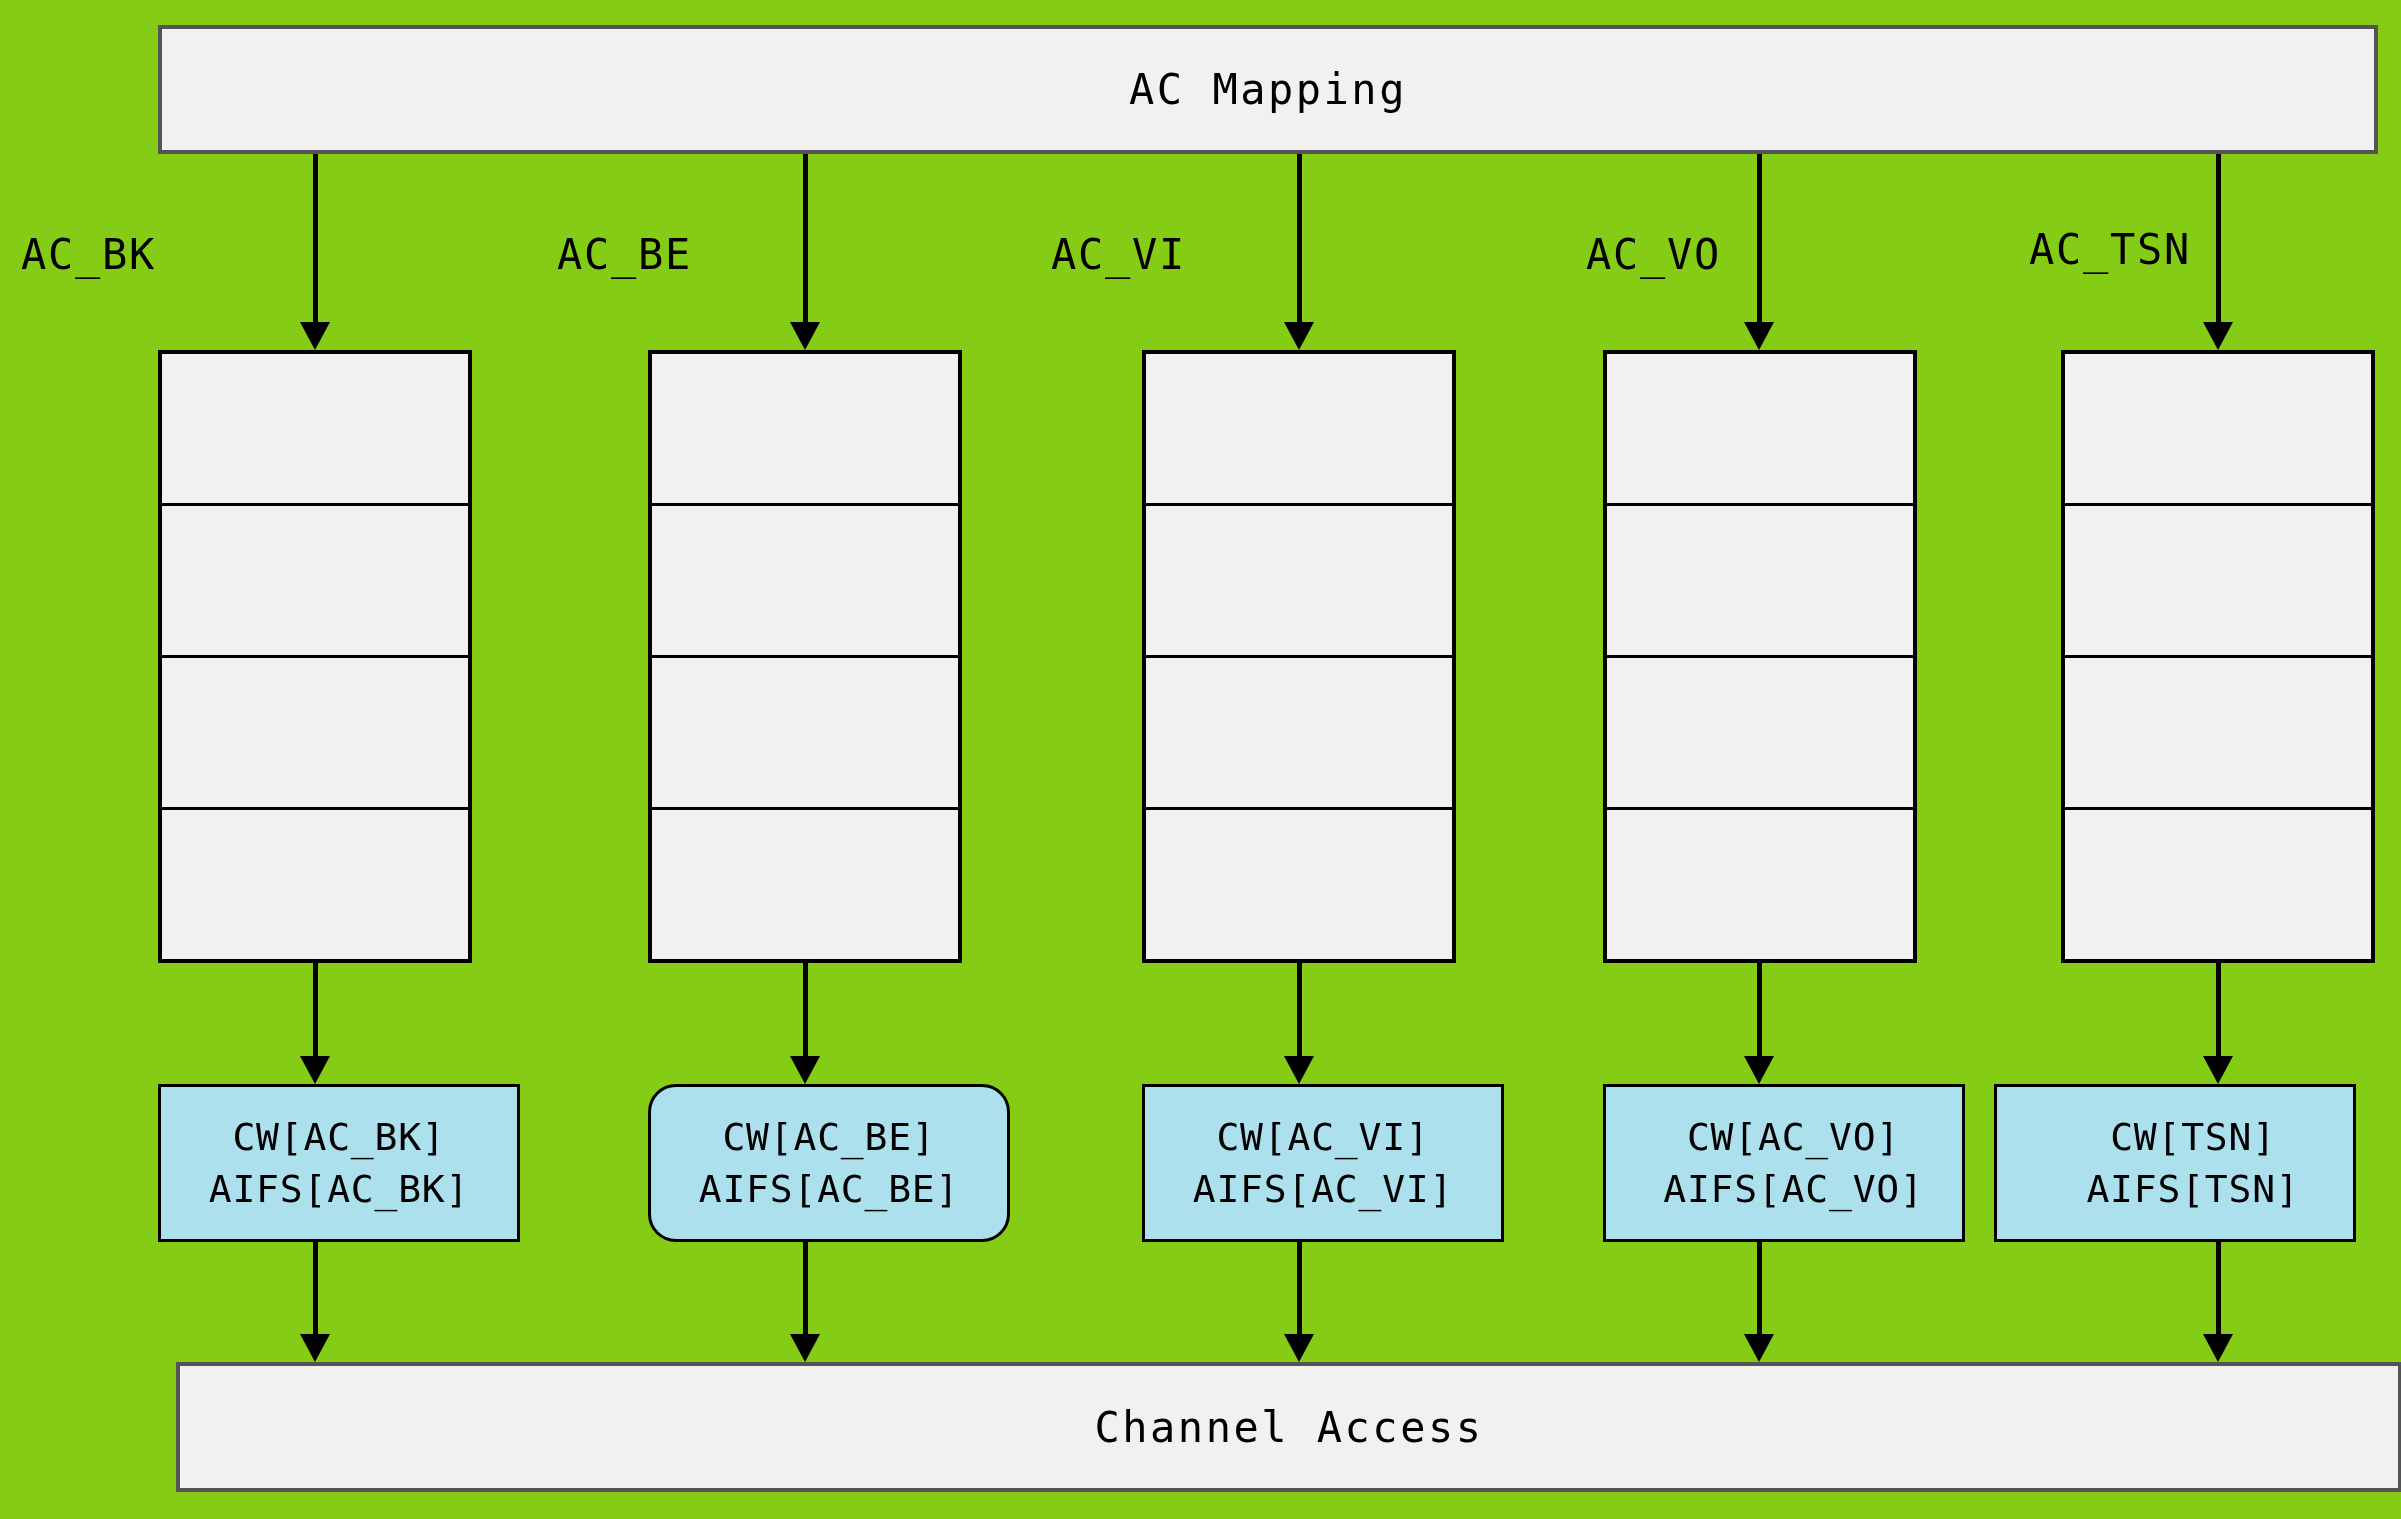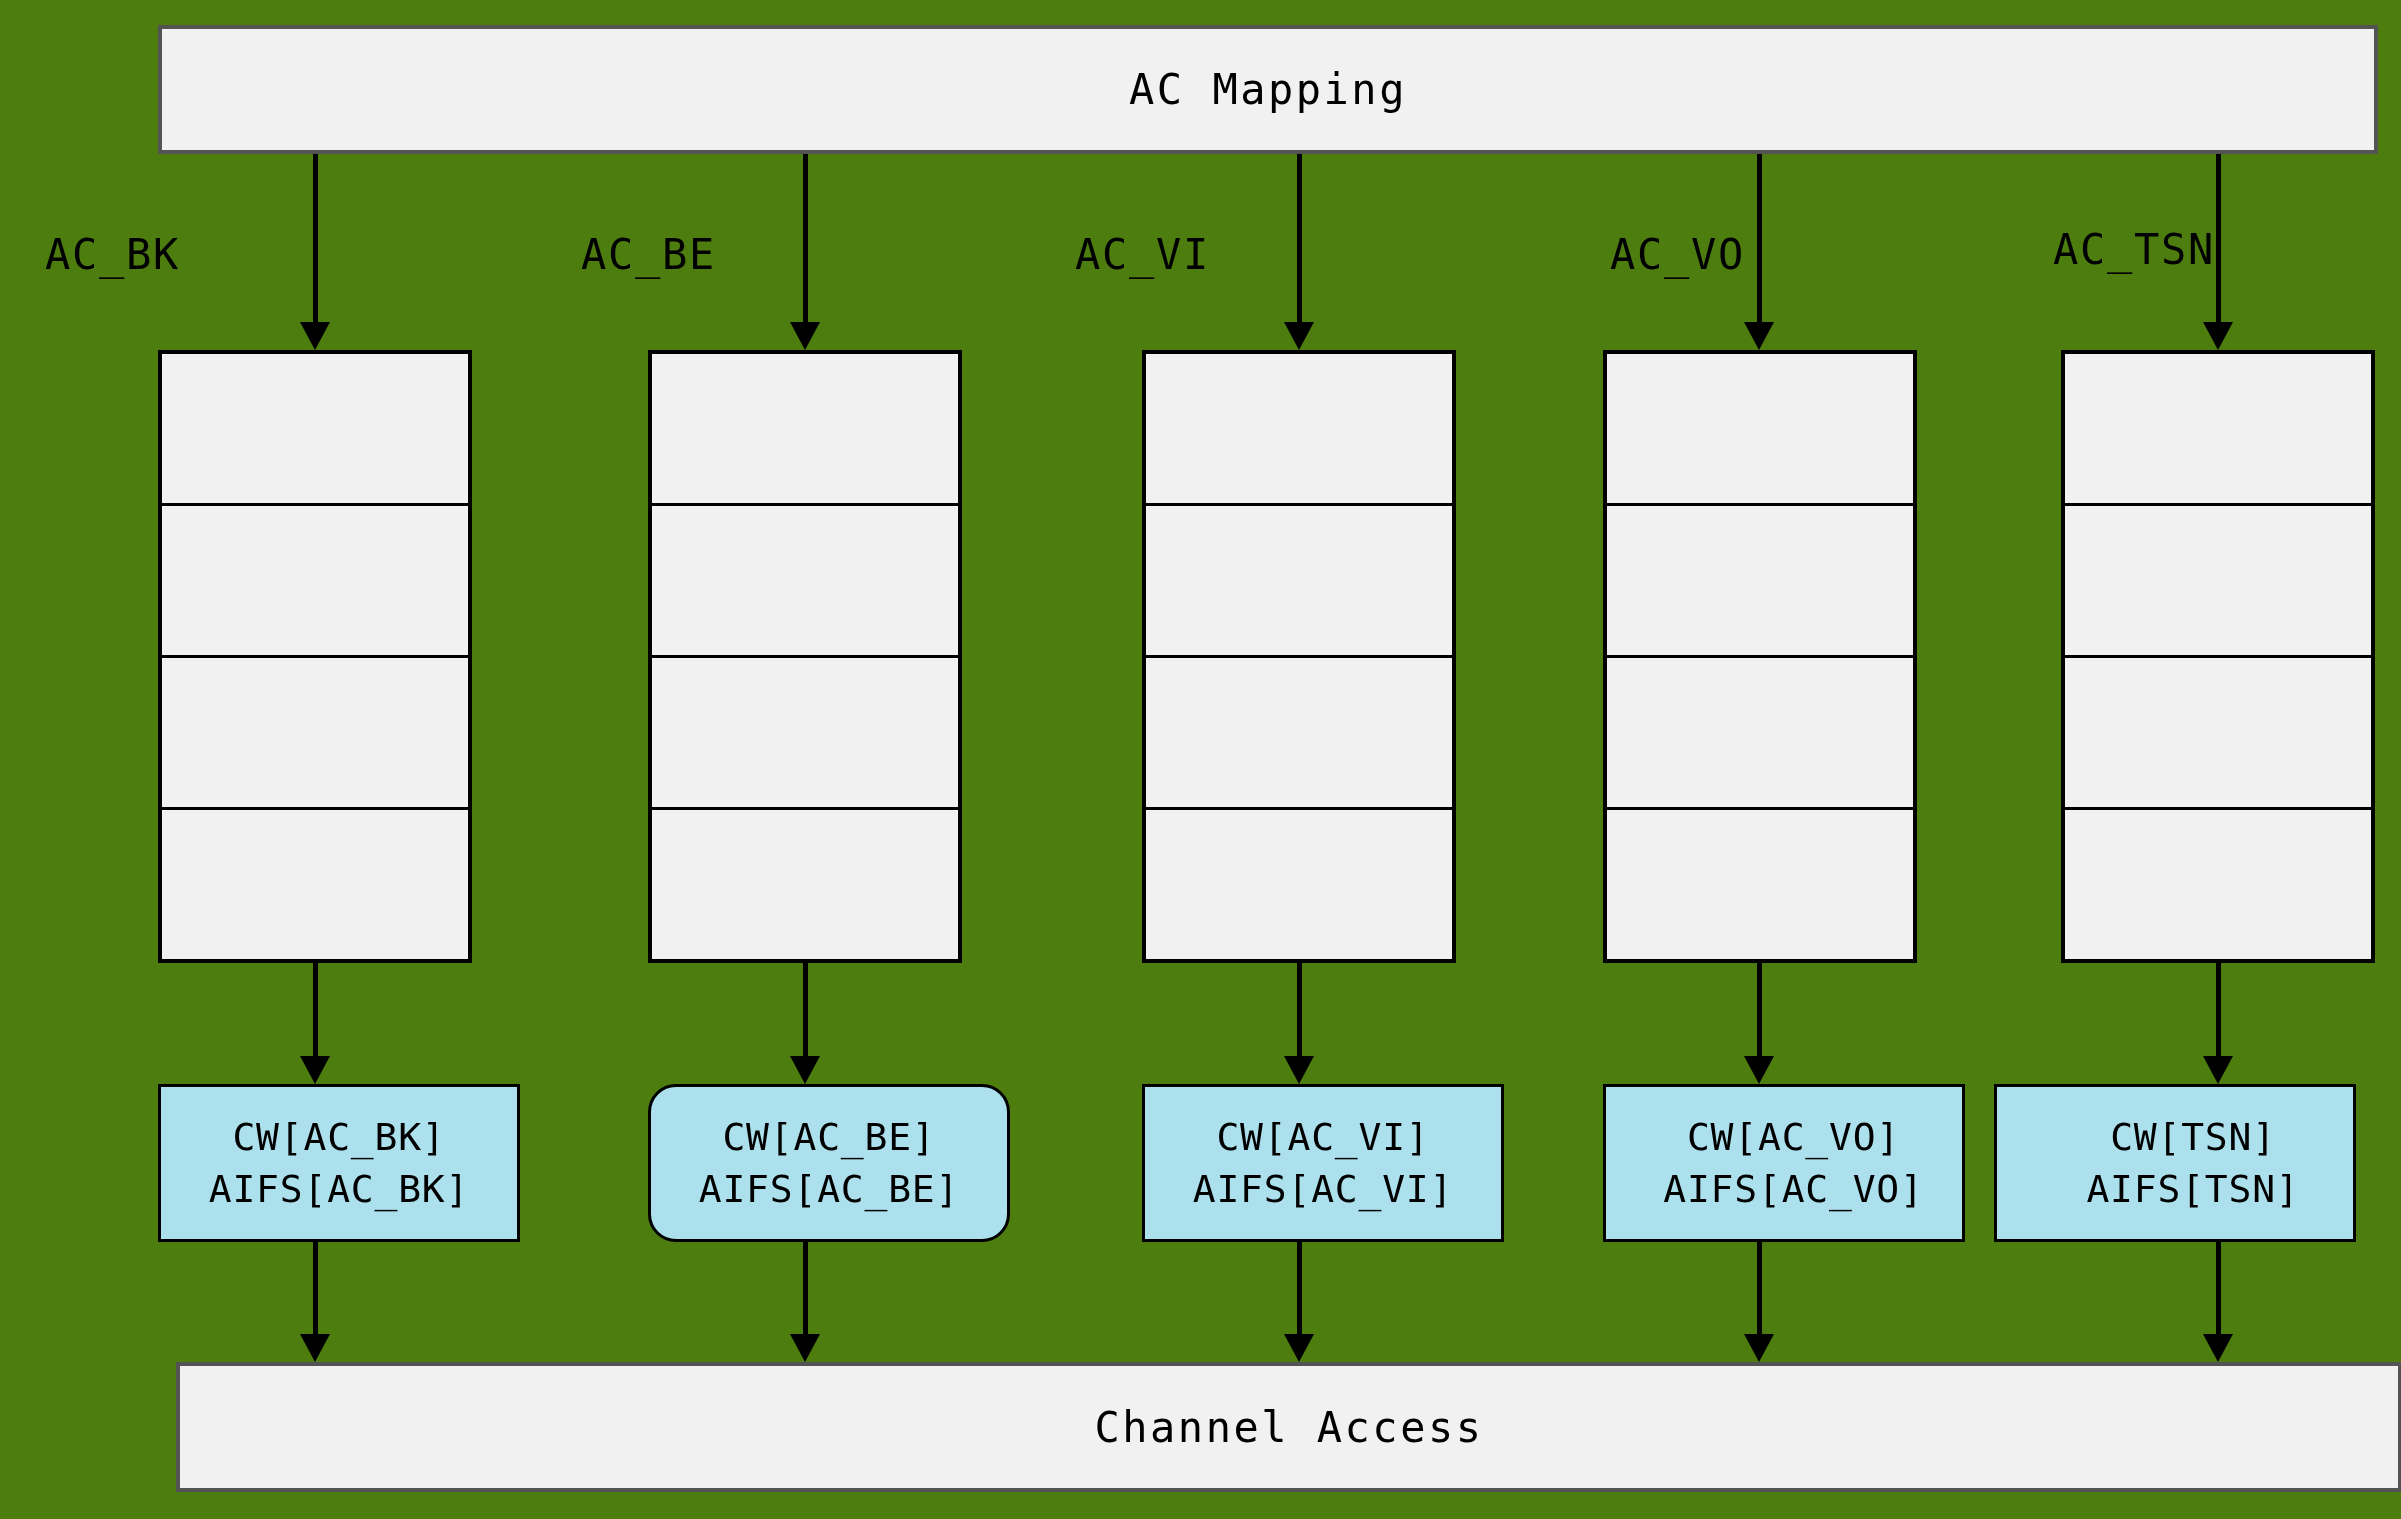--- a/index.html
+++ b/index.html
@@ -1,36 +1,35 @@
 <!DOCTYPE html>
 <html style="--box-fill: #f1f1f1; --bar-border: #545454; --block-border: #000000; --edca-fill: #ace0ed; --arrow: #000000;font-size:13.3px"><head>
 <meta charset="utf-8">
 <style>
   html,body{margin:0;padding:0;background:#ffffff;}
   #canvas{
     position:relative;
     width:2401px;height:1519px;
-    background:#4d7c0f;
+    background:#84cc16;
     font-family:"DejaVu Sans Mono","Liberation Mono",monospace;
     color:#000000;
   }
   .bar{
     position:absolute;
     background:var(--box-fill,#f1f1f1);
     border:4.2px solid var(--bar-border,#545454);
     box-sizing:border-box;
     display:flex;align-items:center;justify-content:center;
     font-size:42px;letter-spacing:2.5px;
   }
   .col-label{
     position:absolute;
     font-size:42px;letter-spacing:1.7px;
     white-space:nowrap;
     line-height:50px;
-    margin-left:24px;
   }
   .queue{
     position:absolute;
     top:350px;width:314px;height:613px;
     background:var(--box-fill,#f1f1f1);
     border:4.2px solid var(--block-border,#000000);
     box-sizing:border-box;
     display:flex;flex-direction:column;
   }
   .queue-seg{flex:1;}

